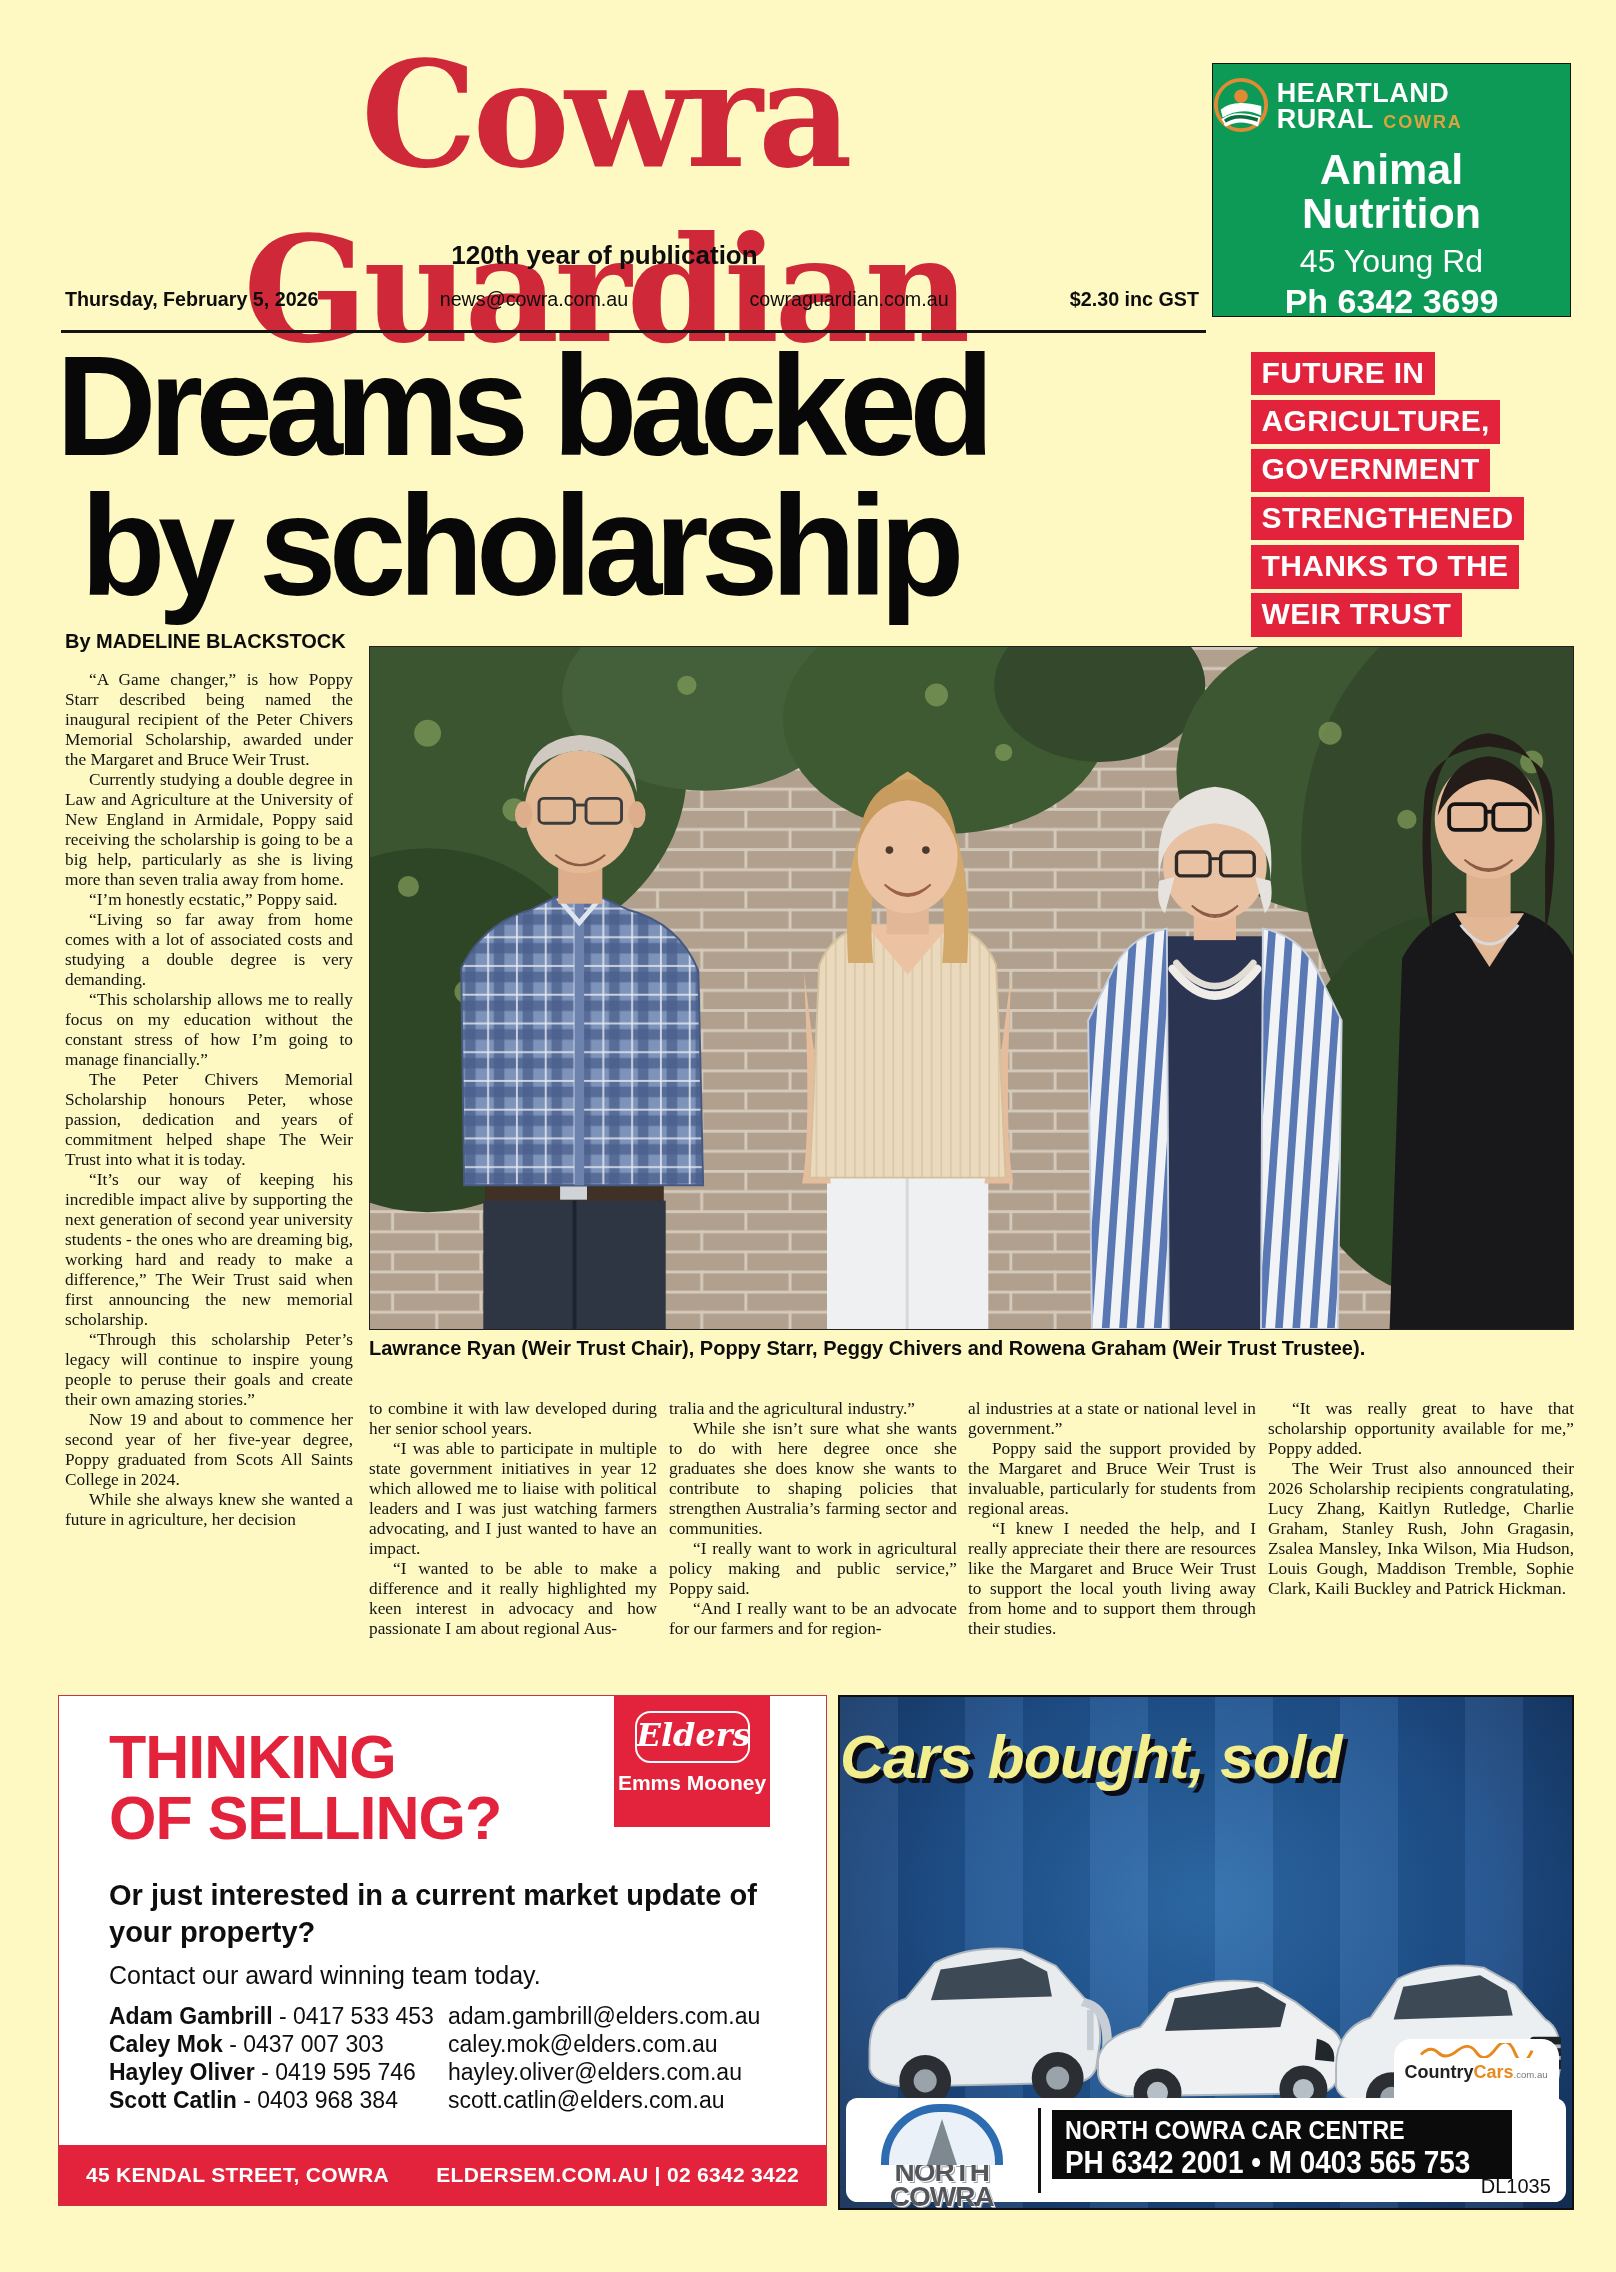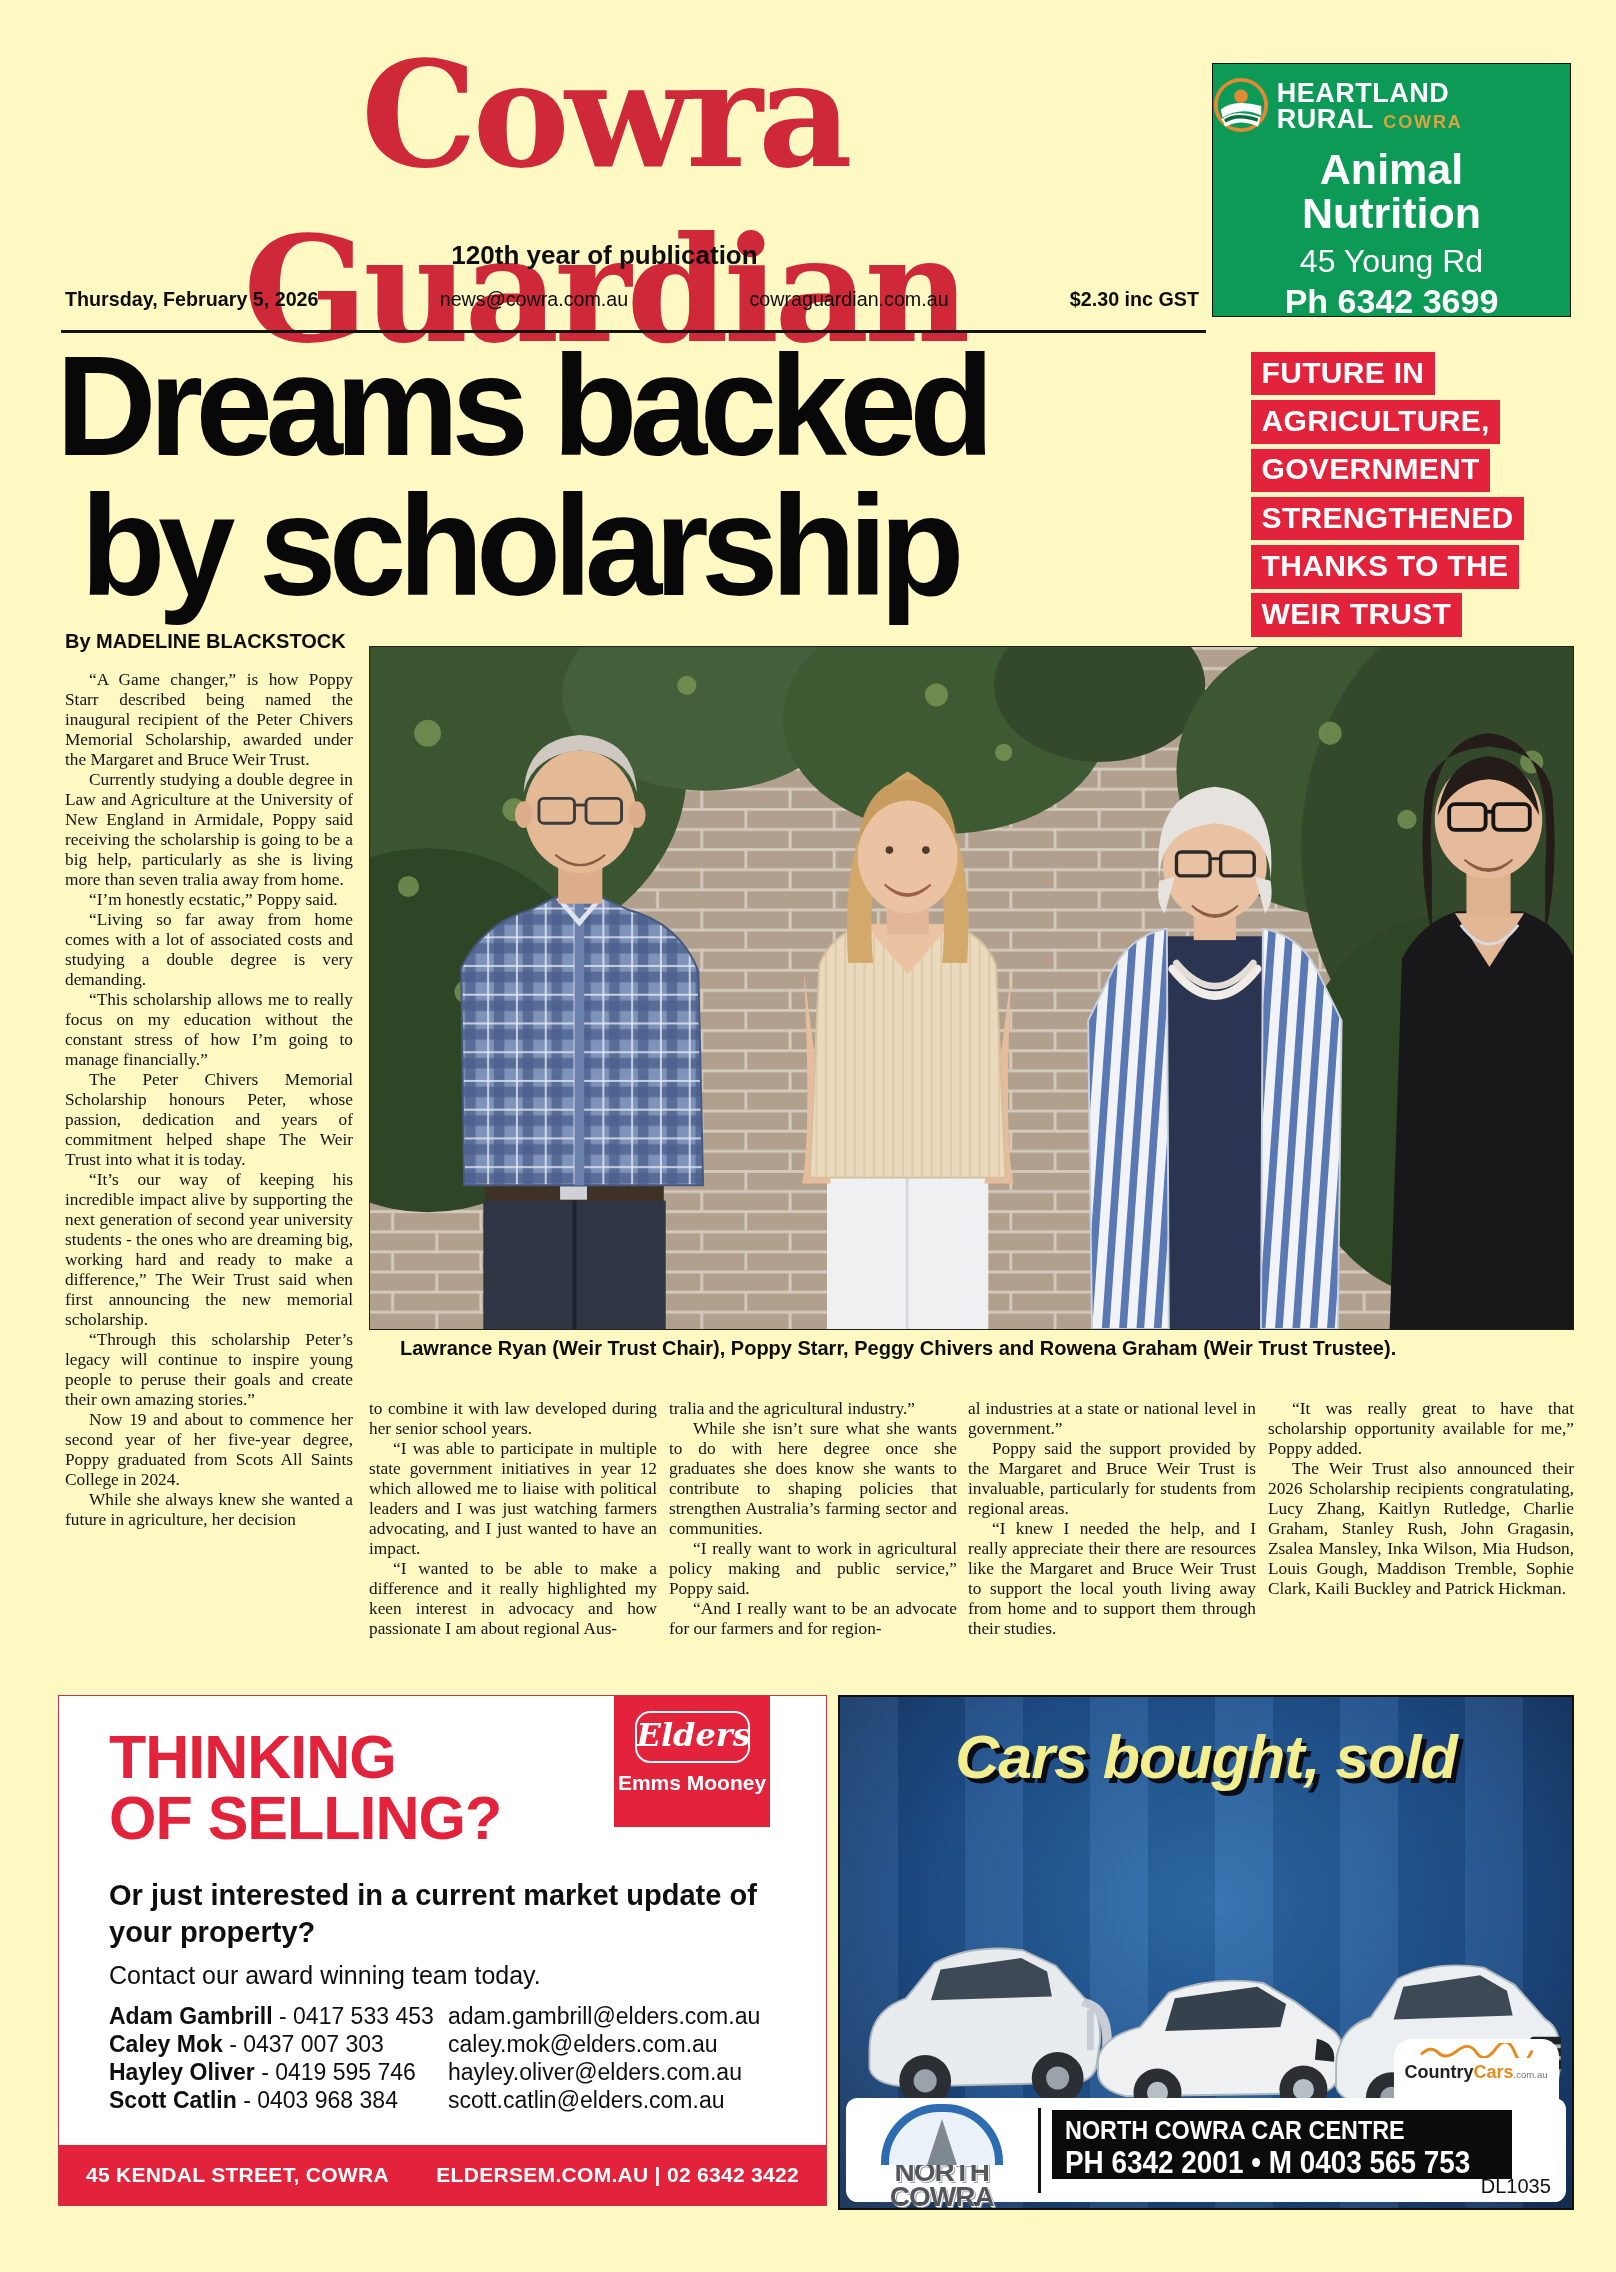--- a/index.html
+++ b/index.html
@@ -40,21 +40,21 @@
   .col p{margin:0;text-indent:24px;}
   .col p.cont{text-indent:0;}
   .col1{left:65px;top:670px;height:1014px;}
   .bcol{top:1399px;height:286px;}
   .col2{left:369px;} .col3{left:669px;} .col4{left:968px;} .col5{left:1268px;width:306px;}
   
   .photo{position:absolute;left:369px;top:646px;width:1205px;height:684px;
         border:1px solid #222;box-sizing:border-box;background:#b6a695;}
   .photo svg{display:block;width:100%;height:100%;}
   .caption{position:absolute;left:369px;top:1337px;width:1205px;font-size:20px;
-        font-weight:800;color:#0d0d0d;margin-left:31px;}
+        font-weight:800;color:#0d0d0d;}
   
   .elders{position:absolute;left:58px;top:1695px;width:769px;height:511px;background:#fff;
         border:1.9px solid #c23648;box-sizing:border-box;}
   .e-logo{position:absolute;right:56px;top:0;width:156px;height:131px;background:#e2233b;text-align:center;}
   .e-lozenge{margin:15.4px auto 7.7px;width:111px;height:48px;border:2.9px solid #fff;border-radius:15.4px;
         line-height:44px;font-family:"DejaVu Serif",serif;font-style:italic;font-weight:700;
         font-size:32px;color:#fff;}
   .e-sub{font-size:21px;font-weight:800;color:#fff;}
   .e-h1{position:absolute;left:50px;top:31px;font-size:61px;font-weight:900;color:#e2233b;
         line-height:61px;letter-spacing:-1px;}
@@ -66,21 +66,21 @@
   .e-emails{position:absolute;left:389px;top:306px;font-size:23px;line-height:28px;color:#0e0e0e;}
   .e-footer{position:absolute;left:0;right:0;bottom:0;height:60px;background:#e2233b;color:#fff;
         display:flex;align-items:center;justify-content:space-between;padding:0 27px;
         font-size:21px;font-weight:800;letter-spacing:0.3px;}
   
   .carad{position:absolute;left:838px;top:1695px;width:736px;height:515px;box-sizing:border-box;
         border:2.9px solid #101010;overflow:hidden;
         background:radial-gradient(ellipse at 50% 40%, #2f6fae 0%, #1e4f8b 55%, #142f56 100%);}
   .carad .pillars{position:absolute;inset:0;
         background:repeating-linear-gradient(90deg,rgba(255,255,255,.05) 0 58px,rgba(0,0,0,.08) 58px 125px);}
-  .c-h{position:absolute;left:0;width:100%;text-align:center;font-style:italic;font-weight:900;
+  .c-h{position:absolute;left:0;width:100%;font-style:italic;font-weight:900;
         color:#f2ee8d;letter-spacing:-1px;text-shadow:4.8px 4.8px 0 #0c0c16;}
   .c-h1{top:25px;font-size:61px;}
   .c-h2{top:115px;font-size:61px;}
   .c-cars{position:absolute;left:9.6px;top:213px;width:711px;height:192px;}
   .c-strip{position:absolute;left:5.8px;right:5.8px;bottom:5.8px;height:104px;background:#fff;border-radius:11.5px;}
   .c-cc{position:absolute;right:13.4px;bottom:108px;width:165px;height:61px;background:#fff;
         border-radius:17.3px 17.3px 0 0;text-align:center;padding-top:3.8px;box-sizing:border-box;}
   .c-cc .cc-line{font-size:18px;font-weight:800;color:#222;}
   .c-cc .cc-cars{color:#e8891d;}
   .c-cc .cc-dom{font-size:9.6px;font-weight:400;color:#777;}

